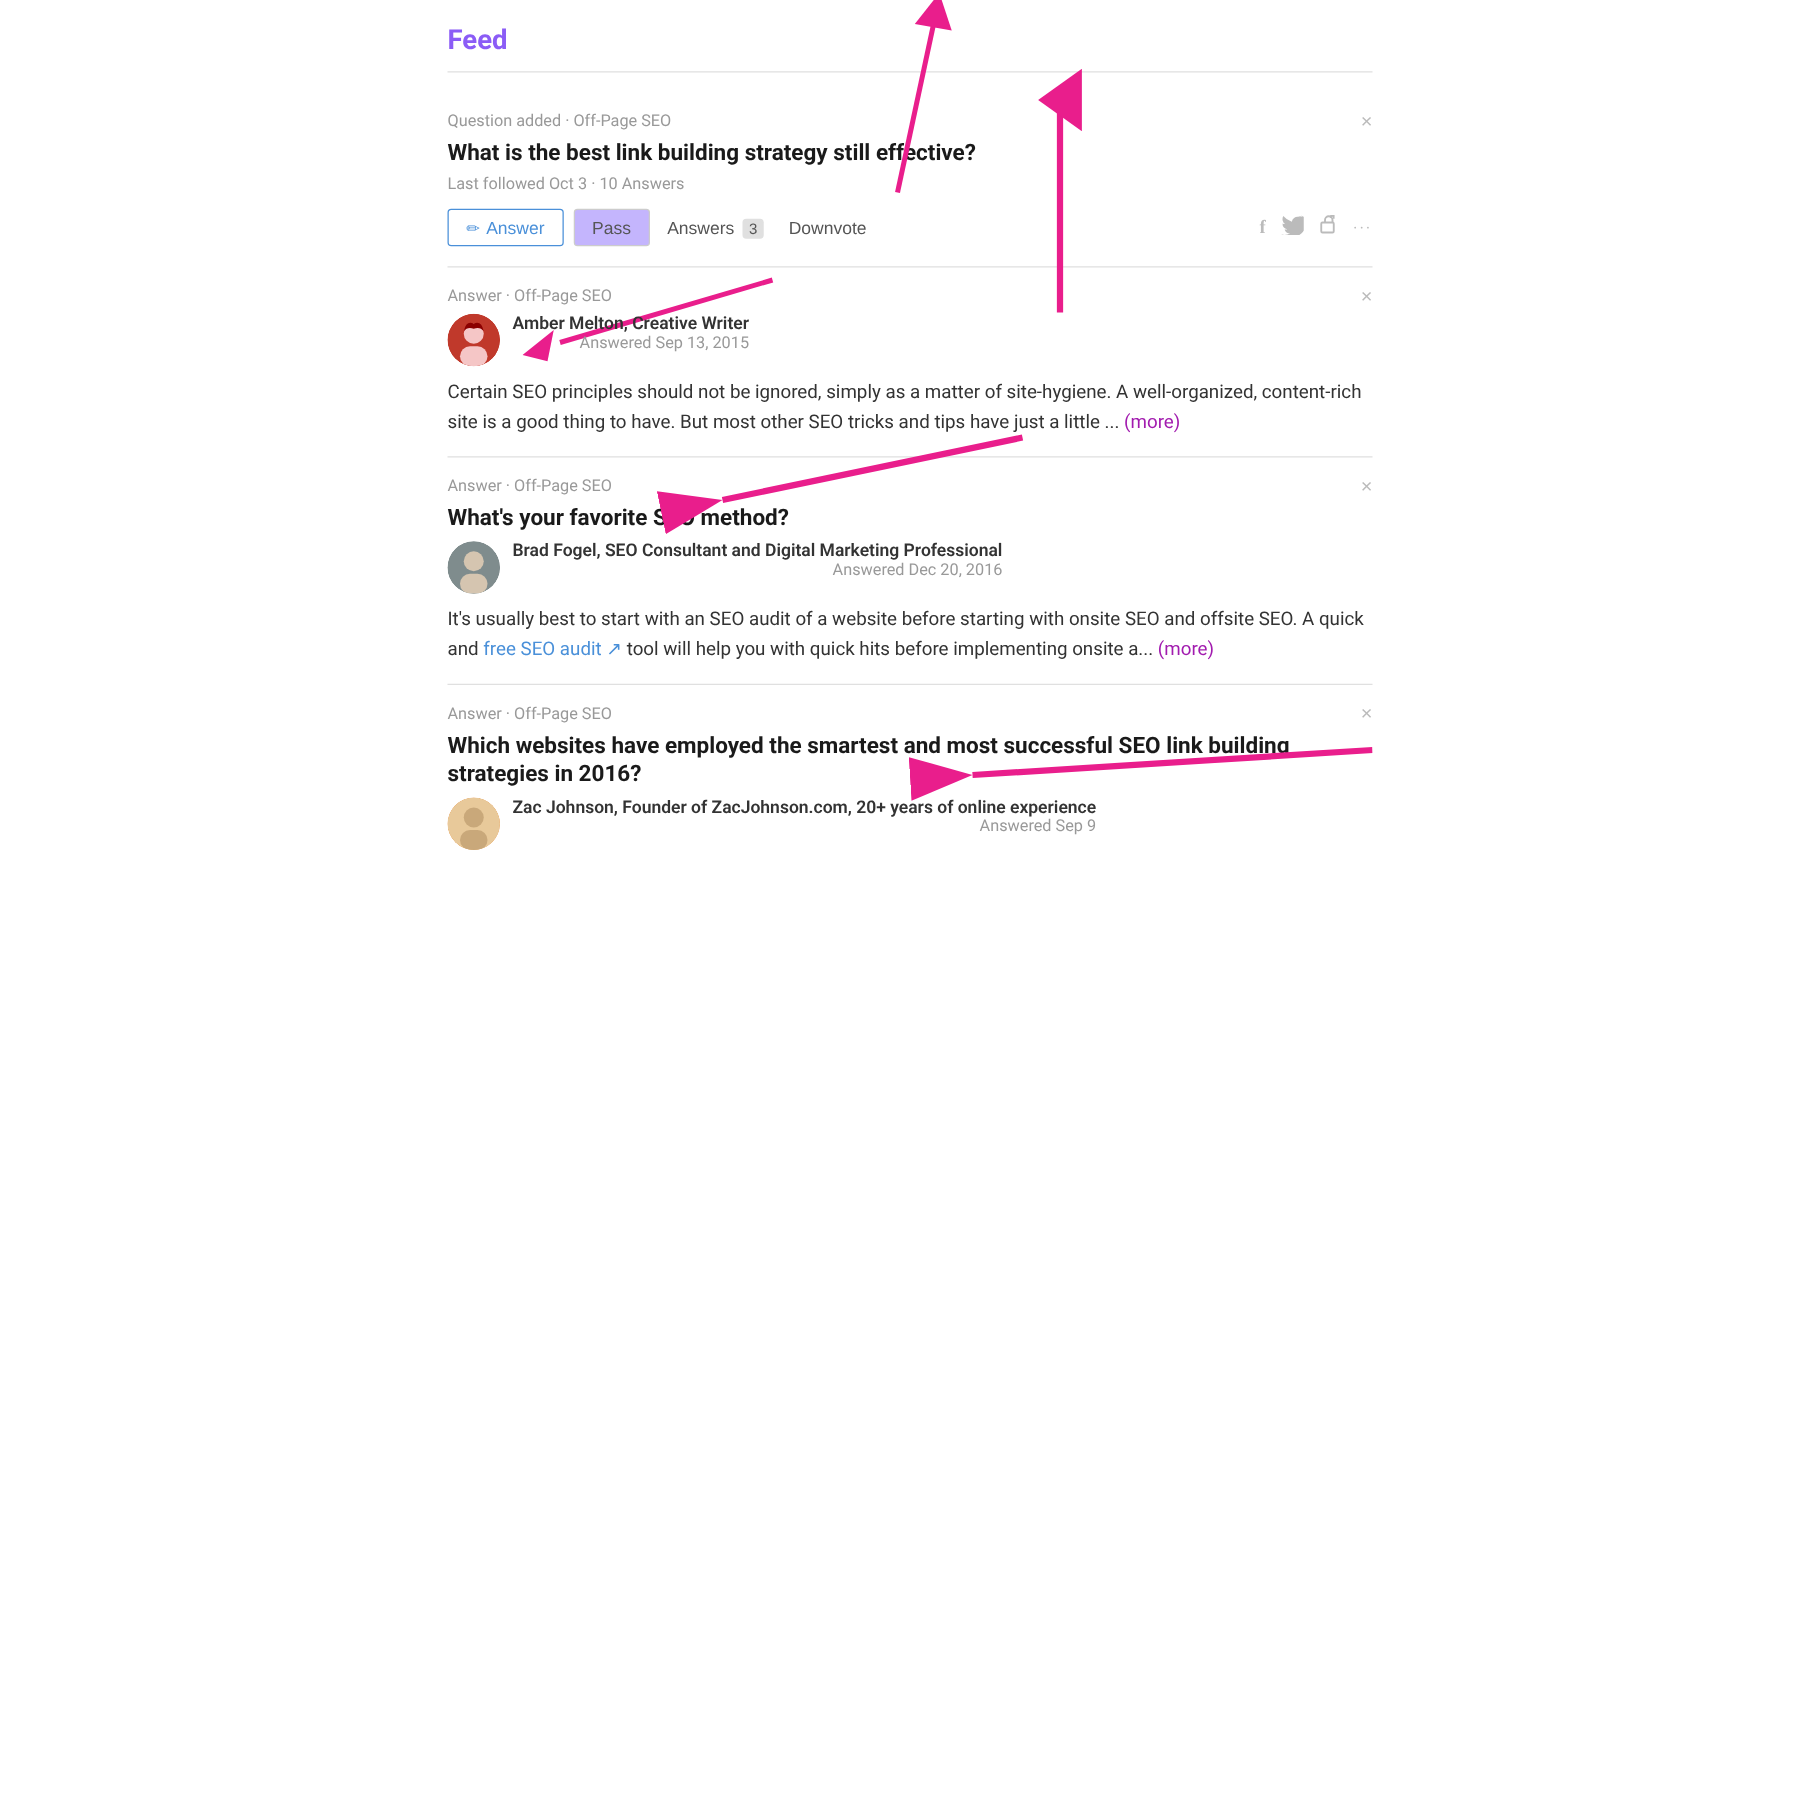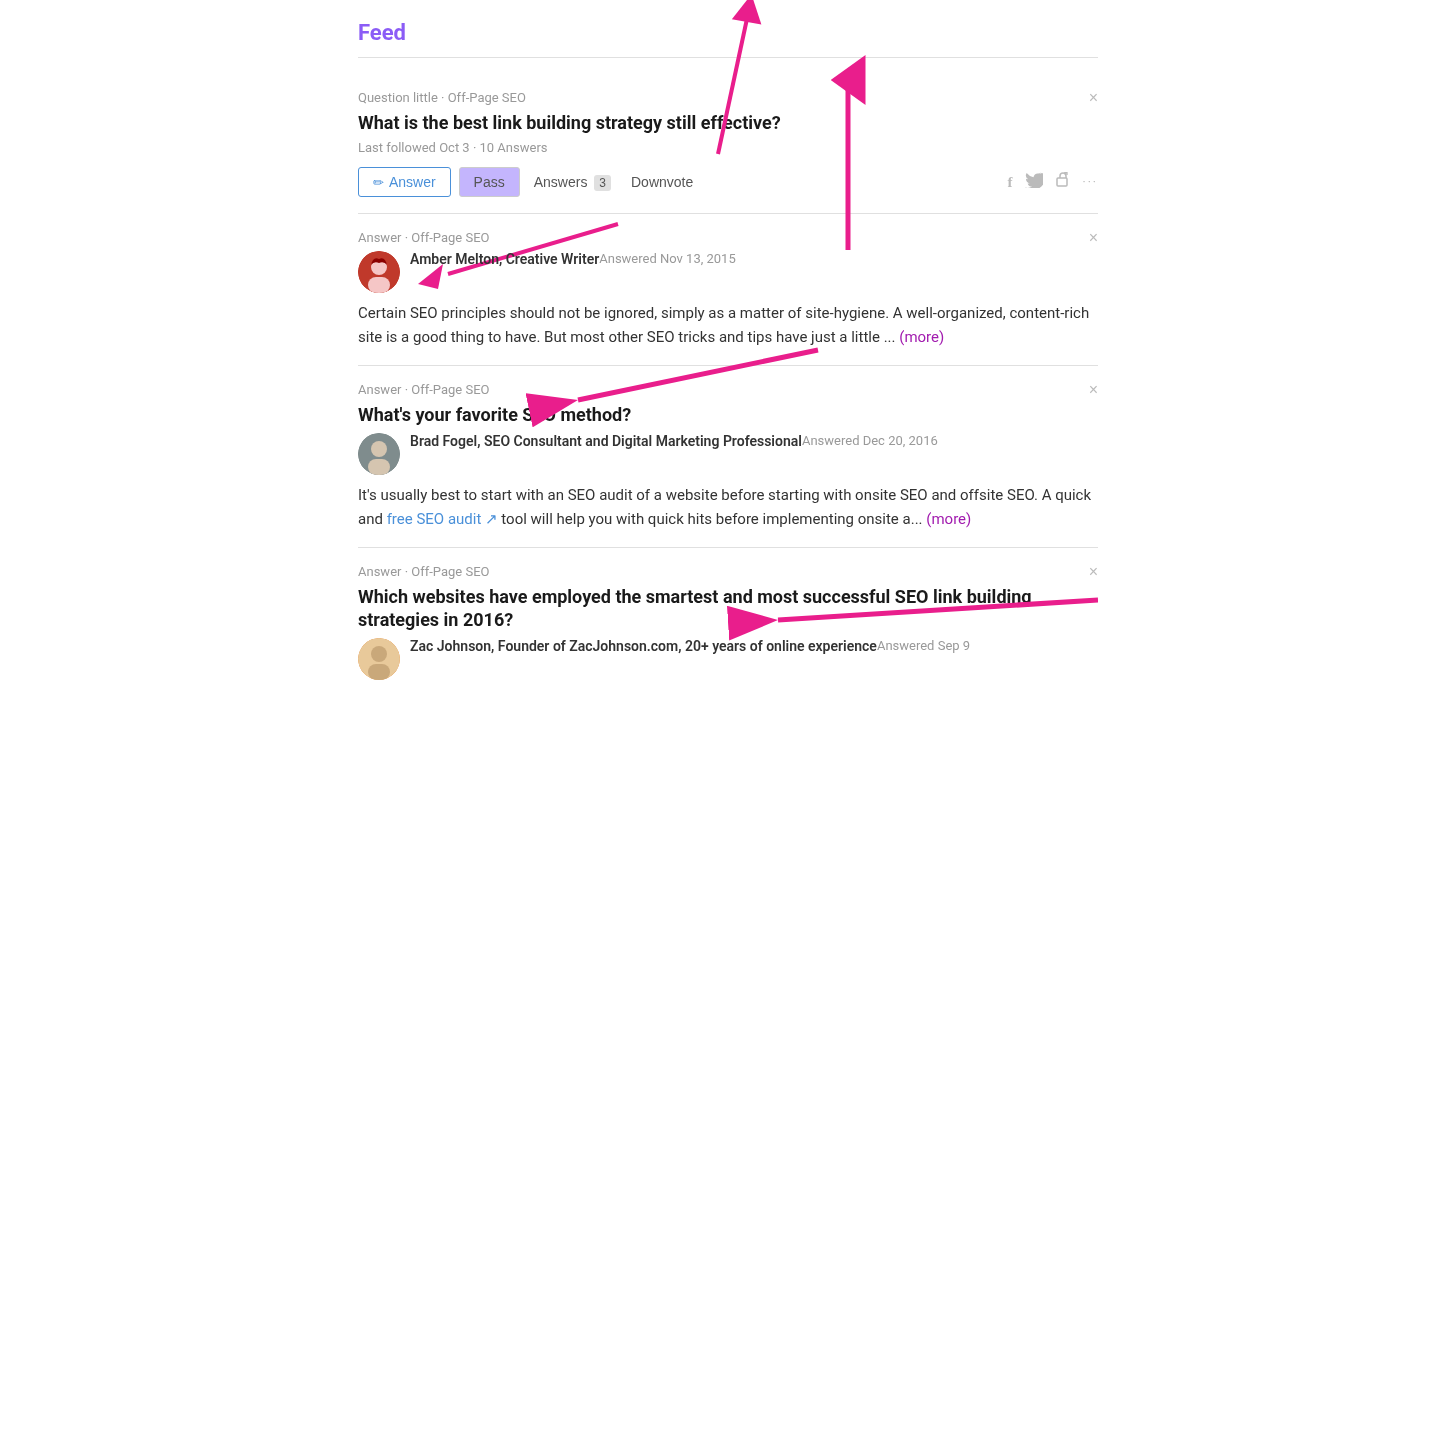--- a/index.html
+++ b/index.html
@@ -138,20 +138,22 @@
       border-radius: 50%;
       display: flex;
       align-items: center;
       justify-content: center;
       font-size: 18px;
       font-weight: bold;
       color: #fff;
     }
     .author-info {
       display: flex;
+      flex-direction: column;
+      align-items: flex-end;
     }
     .author-name {
       font-size: 14px;
       font-weight: 600;
       color: #333;
     }
     .author-date {
       font-size: 13px;
       color: #999;
     }
@@ -174,21 +176,21 @@
   </style>
 </head>
 <body>
 
 <div class="feed-wrapper">
   <h1 class="page-title">Feed</h1>
   <hr class="divider">
 
   <div class="feed-item" style="position:relative;">
     <button class="close-btn">×</button>
-    <div class="feed-item-meta">Question little · Off-Page SEO</div>
+    <div class="feed-item-meta">Question added · Off-Page SEO</div>
     <div class="feed-item-title">What is the best link building strategy still effective?</div>
     <div class="feed-item-subtitle">Last followed Oct 3 · 10 Answers</div>
     <div class="action-bar">
       <button class="btn btn-answer">
         <span style="font-size:13px;">✏</span>
         <span>Answer</span>
       </button>
       <button class="btn btn-pass">
         <span>Pass</span>
       </button>
@@ -242,21 +244,21 @@
           <svg width="42" height="42" viewBox="0 0 42 42">
               <circle cx="21" cy="21" r="21" fill="#c0392b"></circle>
               <circle cx="21" cy="16" r="8" fill="#f5c6c6"></circle>
               <rect x="10" y="26" width="22" height="16" rx="8" fill="#f5c6c6"></rect>
               <path d="M13 14 Q15 5 21 8 Q27 5 29 14 Q26 10 21 12 Q16 10 13 14Z" fill="#8B0000"></path>
             </svg>
         </div>
       </div>
       <div class="author-info">
         <span class="author-name">Amber Melton, Creative Writer</span>
-        <span class="author-date">Answered Nov 13, 2015</span>
+        <span class="author-date">Answered Sep 13, 2015</span>
       </div>
     </div>
     <div class="answer-body">
       <span>Certain SEO principles should not be ignored, simply as a matter of site-hygiene. A well-organized, content-rich site is a good thing to have. But most other SEO tricks and tips have just a little ...</span> <a href="#" class="more-link">(more)</a>
     </div>
   </div>
 
   <div class="feed-item" style="position:relative;">
     <button class="close-btn">×</button>
     <div class="feed-item-meta">Answer · Off-Page SEO</div>

